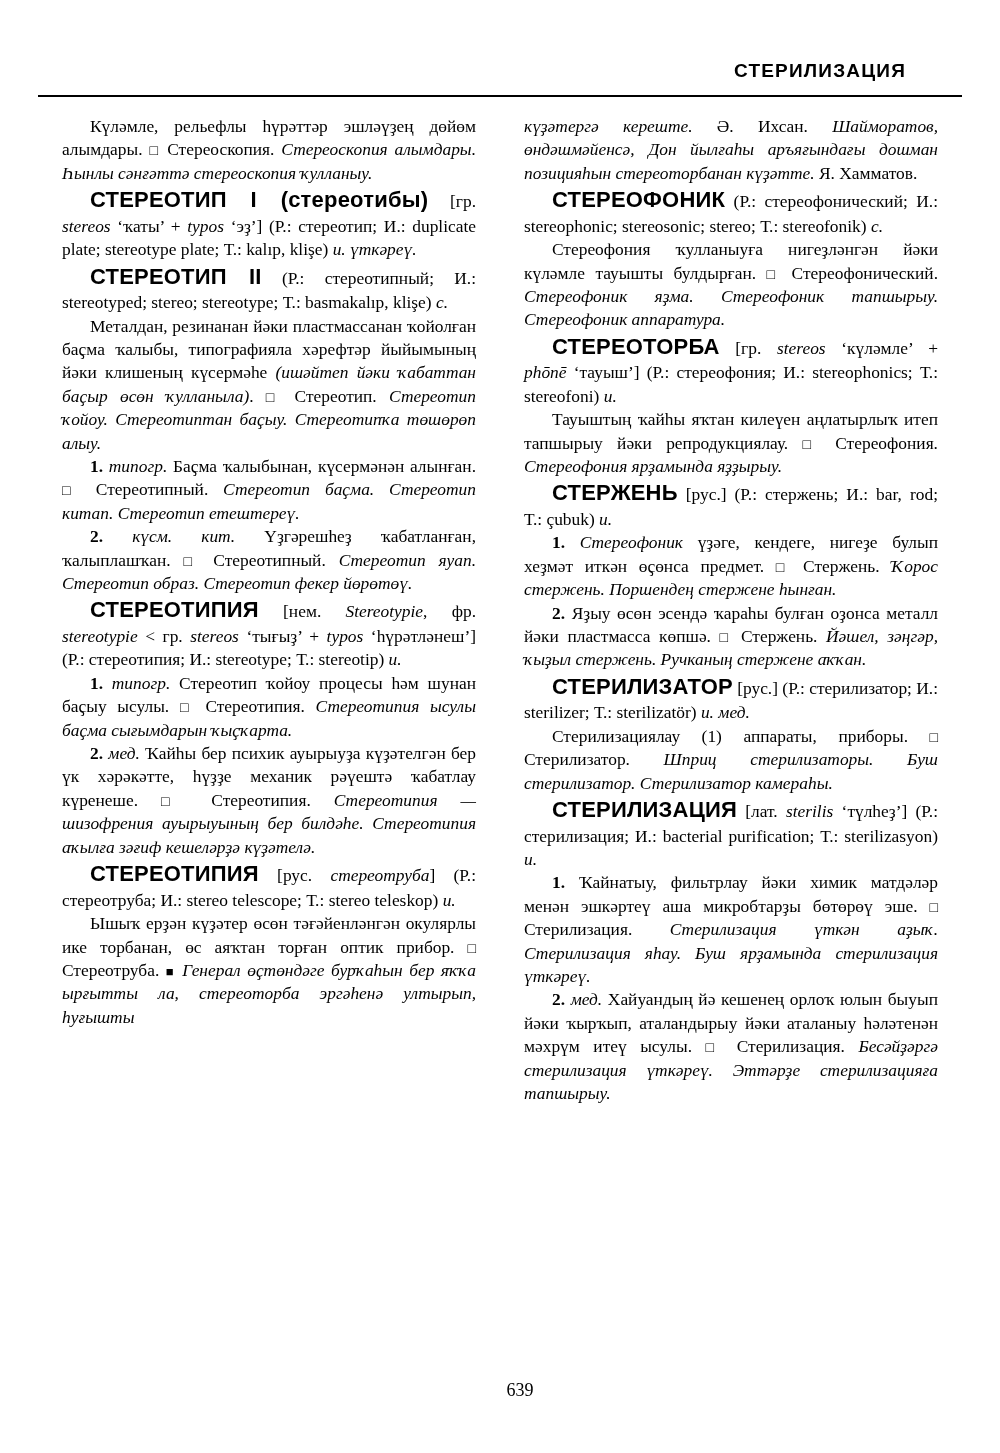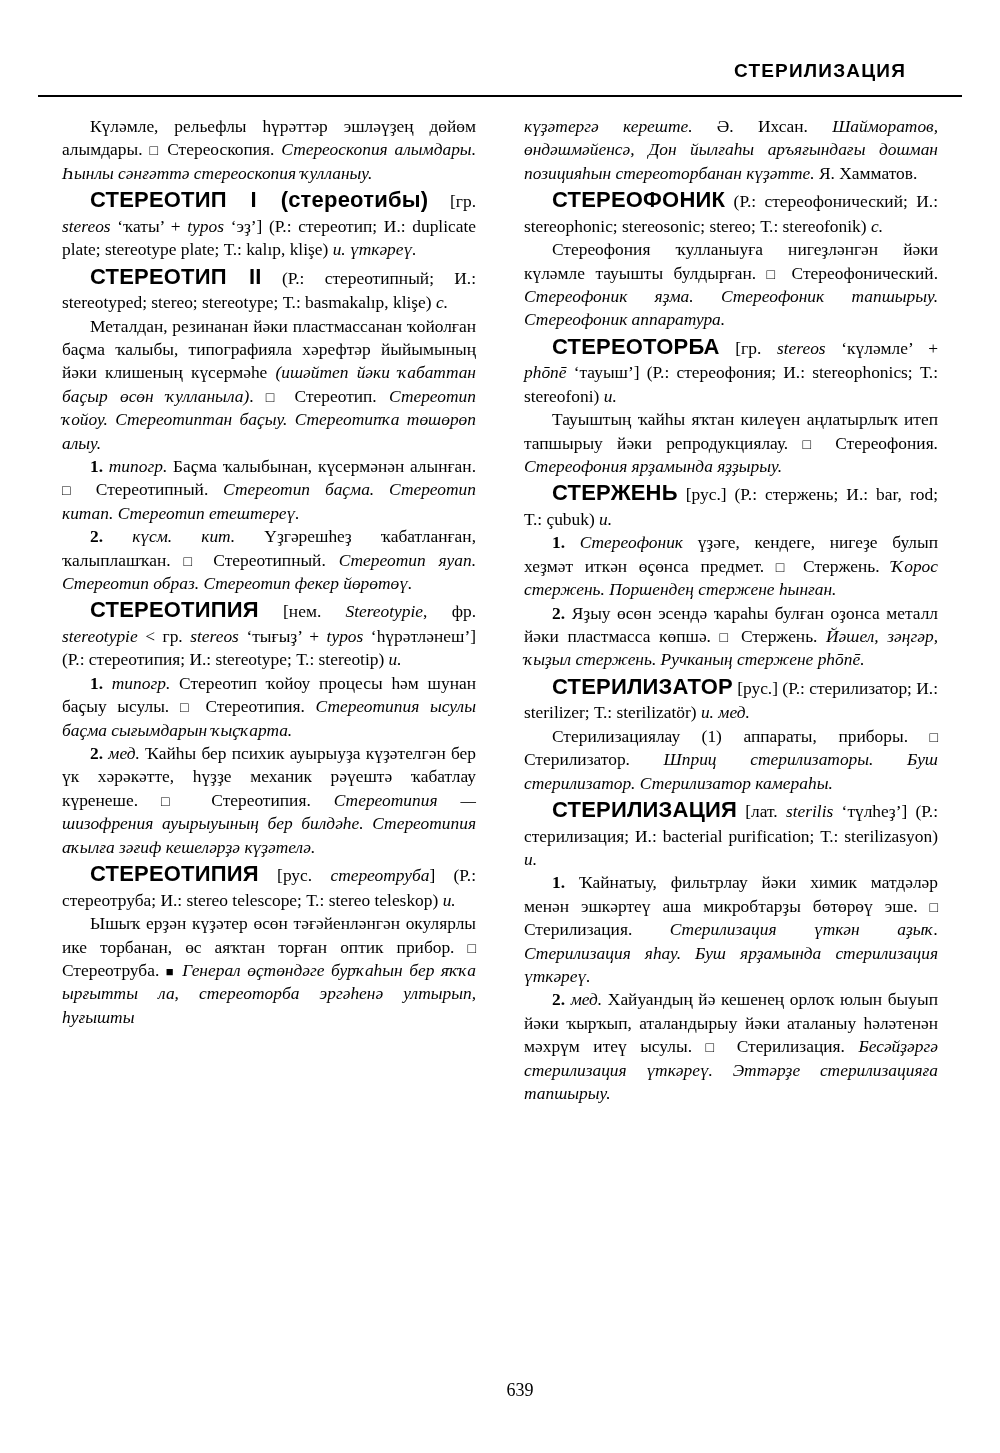--- a/index.html
+++ b/index.html
@@ -111,21 +111,21 @@
         <p class="ind">Ышыҡ ерҙән күҙәтер өсөн тәғәйенләнгән окулярлы ике торбанан, өс аяҡтан торған оптик прибор. <span class="sq"></span> Стереотруба. <span class="sqf"></span> <i>Генерал өҫтөндәге бурҡаһын бер яҡҡа ырғытты ла, стереоторба эргәһенә ултырып, һуғышты</i></p>
       </div>
     <div class="col" id="col-right">
         <p class=""><i>күҙәтергә кереште.</i> Ә. Ихсан. <i>Шайморатов, өндәшмәйенсә, Дон йылғаһы аръяғындағы дошман позицияһын стереоторбанан күҙәтте.</i> Я. Хамматов.</p>
         <p class="ind"><span class="hw">СТЕРЕОФОНИК</span> (Р.: стереофонический; И.: stereophonic; stereosonic; stereo; Т.: stereofonik) <i>с.</i></p>
         <p class="ind">Стереофония ҡулланыуға нигеҙләнгән йәки күләмле тауышты булдырған. <span class="sq"></span> Стереофонический. <i>Стереофоник яҙма. Стереофоник тапшырыу. Стереофоник аппаратура.</i></p>
         <p class="ind"><span class="hw">СТЕРЕОТОРБА</span> [гр. <i>stereos</i> ‘күләмле’ + <i>phōnē</i> ‘тауыш’] (Р.: стереофония; И.: stereophonics; Т.: stereofoni) <i>u.</i></p>
         <p class="ind">Тауыштың ҡайһы яҡтан килеүен аңлатырлыҡ итеп тапшырыу йәки репродукциялау. <span class="sq"></span> Стереофония. <i>Стереофония ярҙамында яҙҙырыу.</i></p>
         <p class="ind"><span class="hw">СТЕРЖЕНЬ</span> [рус.] (Р.: стержень; И.: bar, rod; Т.: çubuk) <i>u.</i></p>
         <p class="ind"><b>1.</b> <i>Стереофоник</i> үҙәге, кендеге, нигеҙе булып хеҙмәт иткән өҫөнса предмет. <span class="sq"></span> Стержень. <i>Ҡорос стержень. Поршендең стержене һынған.</i></p>
-        <p class="ind"><b>2.</b> Яҙыу өсөн эсендә ҡараһы булған оҙонса металл йәки пластмасса көпшә. <span class="sq"></span> Стержень. <i>Йәшел, зәңгәр, ҡыҙыл стержень. Ручканың стержене phōnē.</i></p>
+        <p class="ind"><b>2.</b> Яҙыу өсөн эсендә ҡараһы булған оҙонса металл йәки пластмасса көпшә. <span class="sq"></span> Стержень. <i>Йәшел, зәңгәр, ҡыҙыл стержень. Ручканың стержене аҡҡан.</i></p>
         <p class="ind"><span class="hw">СТЕРИЛИЗАТОР</span> [рус.] (Р.: стерилизатор; И.: sterilizer; Т.: sterilizatör) <i>u. мед.</i></p>
         <p class="ind">Стерилизациялау (1) аппараты, приборы. <span class="sq"></span> Стерилизатор. <i>Шприц стерилизаторы. Буш стерилизатор. Стерилизатор камераһы.</i></p>
         <p class="ind"><span class="hw">СТЕРИЛИЗАЦИЯ</span> [лат. <i>sterilis</i> ‘түлһеҙ’] (Р.: стерилизация; И.: bacterial purification; Т.: sterilizasyon) <i>u.</i></p>
         <p class="ind"><b>1.</b> Ҡайнатыу, фильтрлау йәки химик матдәләр менән эшкәртеү аша микробтарҙы бөтөрөү эше. <span class="sq"></span> Стерилизация. <i>Стерилизация үткән аҙыҡ. Стерилизация яһау. Буш ярҙамында стерилизация үткәреү.</i></p>
         <p class="ind"><b>2.</b> <i>мед.</i> Хайуандың йә кешенең орлоҡ юлын быуып йәки ҡырҡып, аталандырыу йәки аталаныу һәләтенән мәхрүм итеү ысулы. <span class="sq"></span> Стерилизация. <i>Бесәйҙәргә стерилизация үткәреү. Эттәрҙе стерилизацияға тапшырыу.</i></p>
       </div>
   </div>
 
   <div class="folio">639</div>
 

